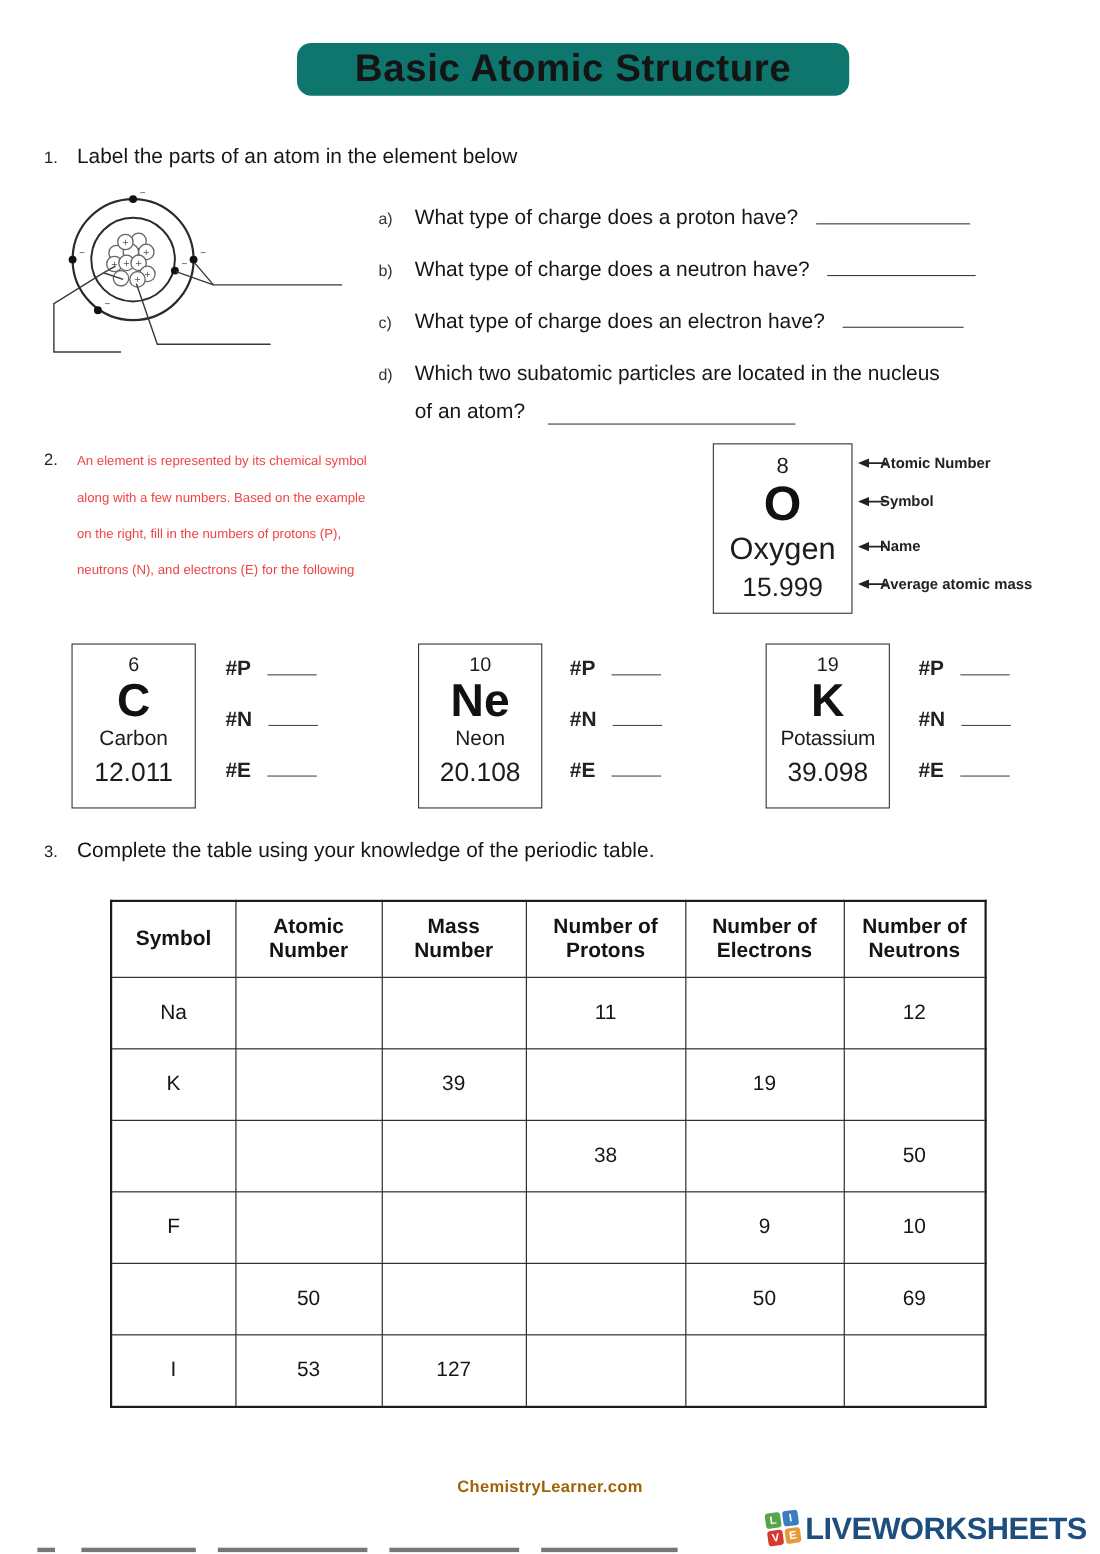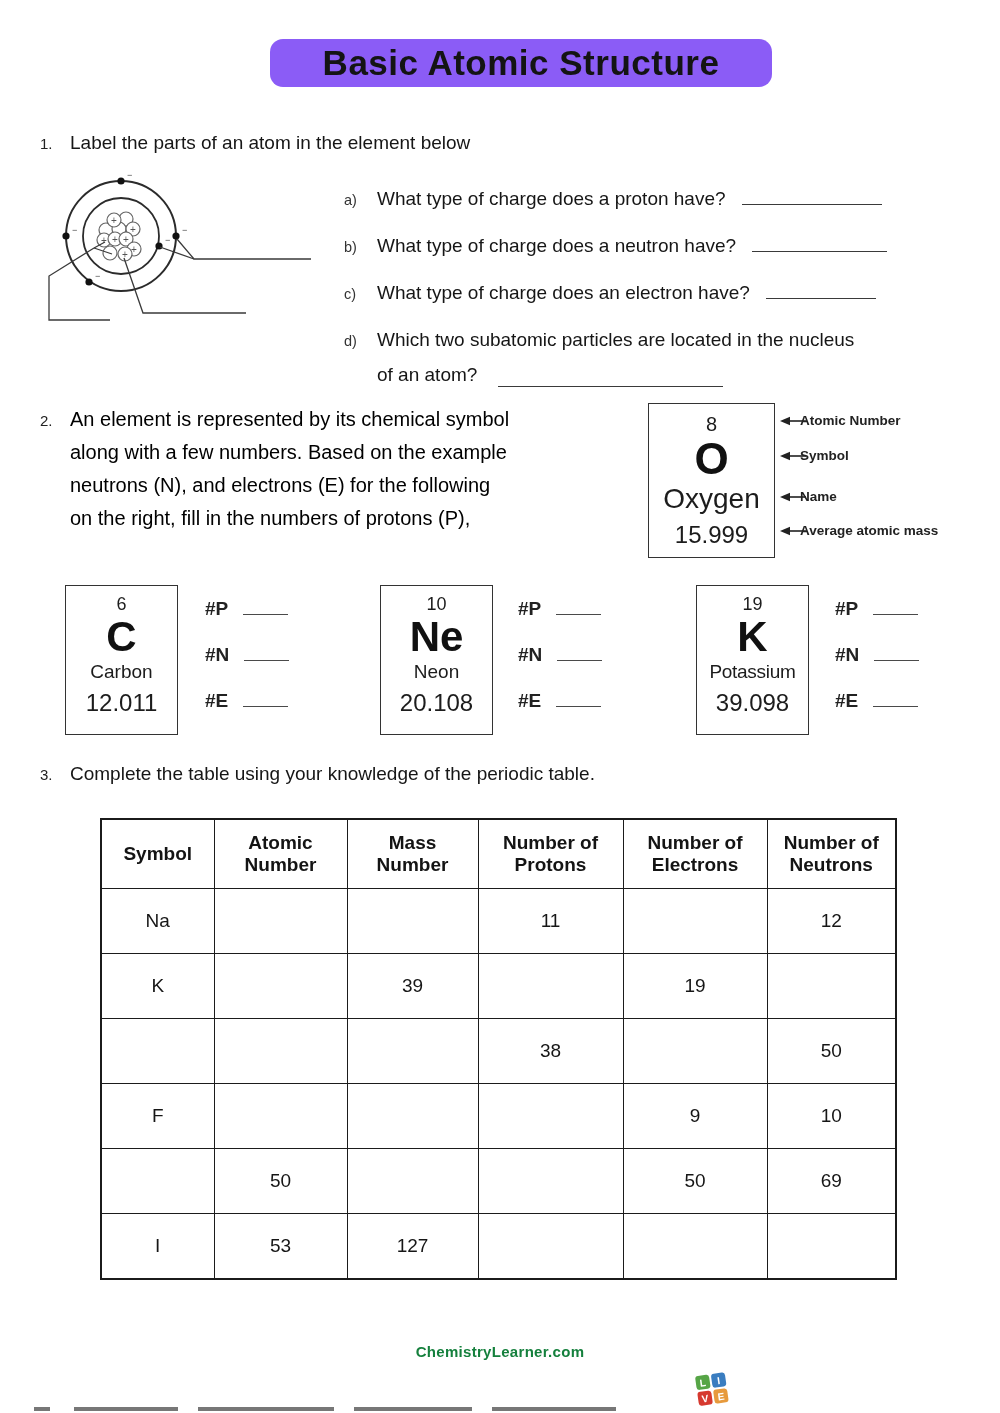--- a/index.html
+++ b/index.html
@@ -1,30 +1,30 @@
 <!DOCTYPE html>
 <html><head>
 <meta charset="utf-8">
 <style>
   html,body{margin:0;padding:0;background:#ffffff;}
   body{width:1000px;height:1413px;position:relative;font-family:"Liberation Sans",sans-serif;color:#1a1a1a;overflow:hidden;}
   .page{position:absolute;inset:0;background:#fff;}
 
   
-  .title-pill{position:absolute;left:270px;top:39px;width:502px;height:48px;background:#8b5cf6;border-radius:13px;
+  .title-pill{position:absolute;left:270px;top:39px;width:502px;height:48px;background:#0f766e;border-radius:13px;
     display:flex;align-items:center;justify-content:center;font-size:35px;font-weight:700;color:#141414;letter-spacing:.5px;}
 
   
   .q-head{position:absolute;display:flex;align-items:baseline;}
   .q-num{font-size:15px;font-weight:400;color:#222;width:30px;flex:0 0 30px;}
   .q-prompt{font-size:19px;color:#161616;}
   .q1-head{left:40px;top:132px;}
   .q2-head{left:40px;top:403px;}
   .q3-head{left:40px;top:763px;}
-  .q2-lines{line-height:33px;font-size:20px;color:#000000;}
+  .q2-lines{line-height:33px;font-size:12px;color:#ef4444;}
 
   
   .atom{position:absolute;left:28px;top:158px;width:330px;height:215px;}
 
   
   .q1-subs{position:absolute;left:344px;top:186px;width:630px;}
   .sub{display:flex;align-items:baseline;margin-bottom:20px;line-height:26px;}
   .sub-label{font-size:14.5px;color:#333;flex:0 0 33px;}
   .sub-text{font-size:19px;color:#161616;}
   .blank{display:inline-block;border-bottom:1.6px solid #3a3a3a;vertical-align:-6px;margin-left:16px;}
@@ -57,21 +57,21 @@
 
   
   .q3-table{position:absolute;left:100px;top:818px;border-collapse:collapse;table-layout:fixed;width:795px;
     border:2.4px solid #1b1b1b;}
   .q3-table th,.q3-table td{border:1.7px solid #1b1b1b;text-align:center;vertical-align:middle;}
   .q3-table th{height:64px;font-size:19px;font-weight:700;line-height:1.18;color:#141414;padding:2px 6px;}
   .q3-table td{height:62px;font-size:19px;color:#161616;}
 
   
   .site-credit{position:absolute;left:0;right:0;top:1343px;text-align:center;font-size:15px;font-weight:700;
-    color:#15803d;letter-spacing:.3px;}
+    color:#a16207;letter-spacing:.3px;}
   .logo{position:absolute;left:697px;top:1374px;display:flex;align-items:center;}
   .logo-grid{width:32px;height:32px;transform:rotate(-8deg);display:grid;grid-template-columns:14px 14px;
     grid-auto-rows:14px;gap:2px;flex:0 0 32px;}
   .logo-sq{border-radius:3px;color:#fff;font-size:10px;font-weight:700;display:flex;align-items:center;justify-content:center;}
   .logo-text{font-size:28px;font-weight:700;letter-spacing:-0.5px;margin-left:3px;white-space:nowrap;}
 
   
   .frag{position:absolute;top:1407px;height:4px;background:#4a4a4a;opacity:.75;}
 </style>
 </head>
@@ -163,22 +163,22 @@
         </div>
       </span>
     </div>
   </div>
 
   <div class="q-head q2-head">
     <span class="q-num">2.</span>
     <span class="q2-lines">
       <div>An element is represented by its chemical symbol</div>
       <div>along with a few numbers. Based on the example</div>
+      <div>on the right, fill in the numbers of protons (P),</div>
       <div>neutrons (N), and electrons (E) for the following</div>
-      <div>on the right, fill in the numbers of protons (P),</div>
     </span>
   </div>
 
   <div class="example">
     <div class="el-box ex-box">
       <div class="el-num">8</div>
       <div class="el-sym">O</div>
       <div class="el-name">Oxygen</div>
       <div class="el-mass">15.999</div>
     </div>
@@ -341,20 +341,21 @@
 
   <div class="site-credit">ChemistryLearner.com</div>
 
   <div class="logo">
     <div class="logo-grid">
       <div class="logo-sq" style="background-color: rgb(86, 165, 70);">L</div>
       <div class="logo-sq" style="background-color: rgb(58, 125, 192);">I</div>
       <div class="logo-sq" style="background-color: rgb(214, 57, 47);">V</div>
       <div class="logo-sq" style="background-color: rgb(231, 154, 60);">E</div>
     </div>
+    <span class="logo-text" style="color: rgb(29, 78, 126);">LIVEWORKSHEETS</span>
   </div>
 
   <div>
     <span class="frag" style="left:34px;width:16px"></span>
     <span class="frag" style="left:74px;width:104px"></span>
     <span class="frag" style="left:198px;width:136px"></span>
     <span class="frag" style="left:354px;width:118px"></span>
     <span class="frag" style="left:492px;width:124px"></span>
   </div>
 

